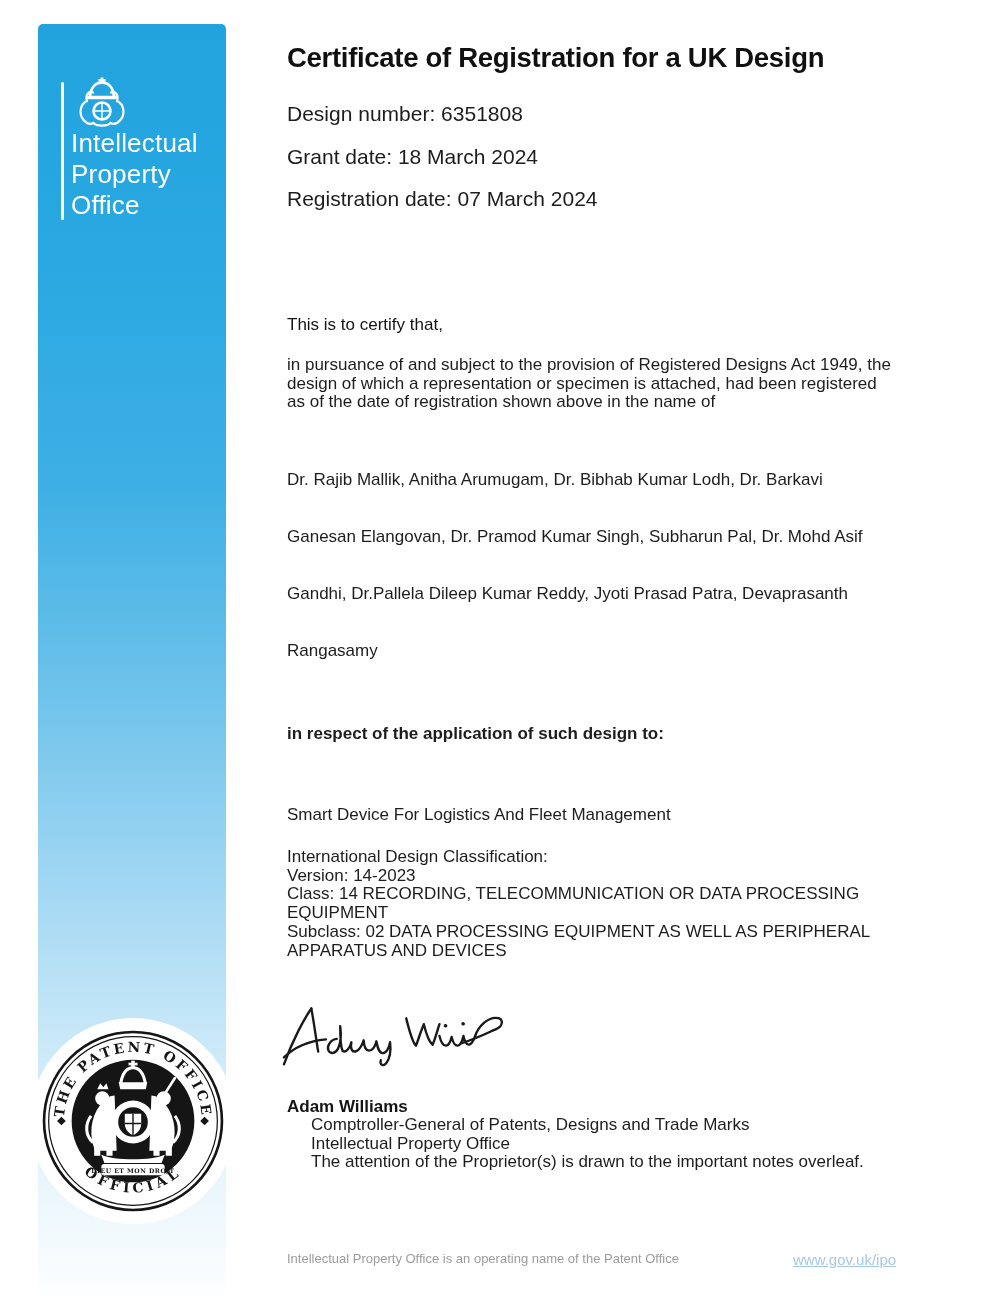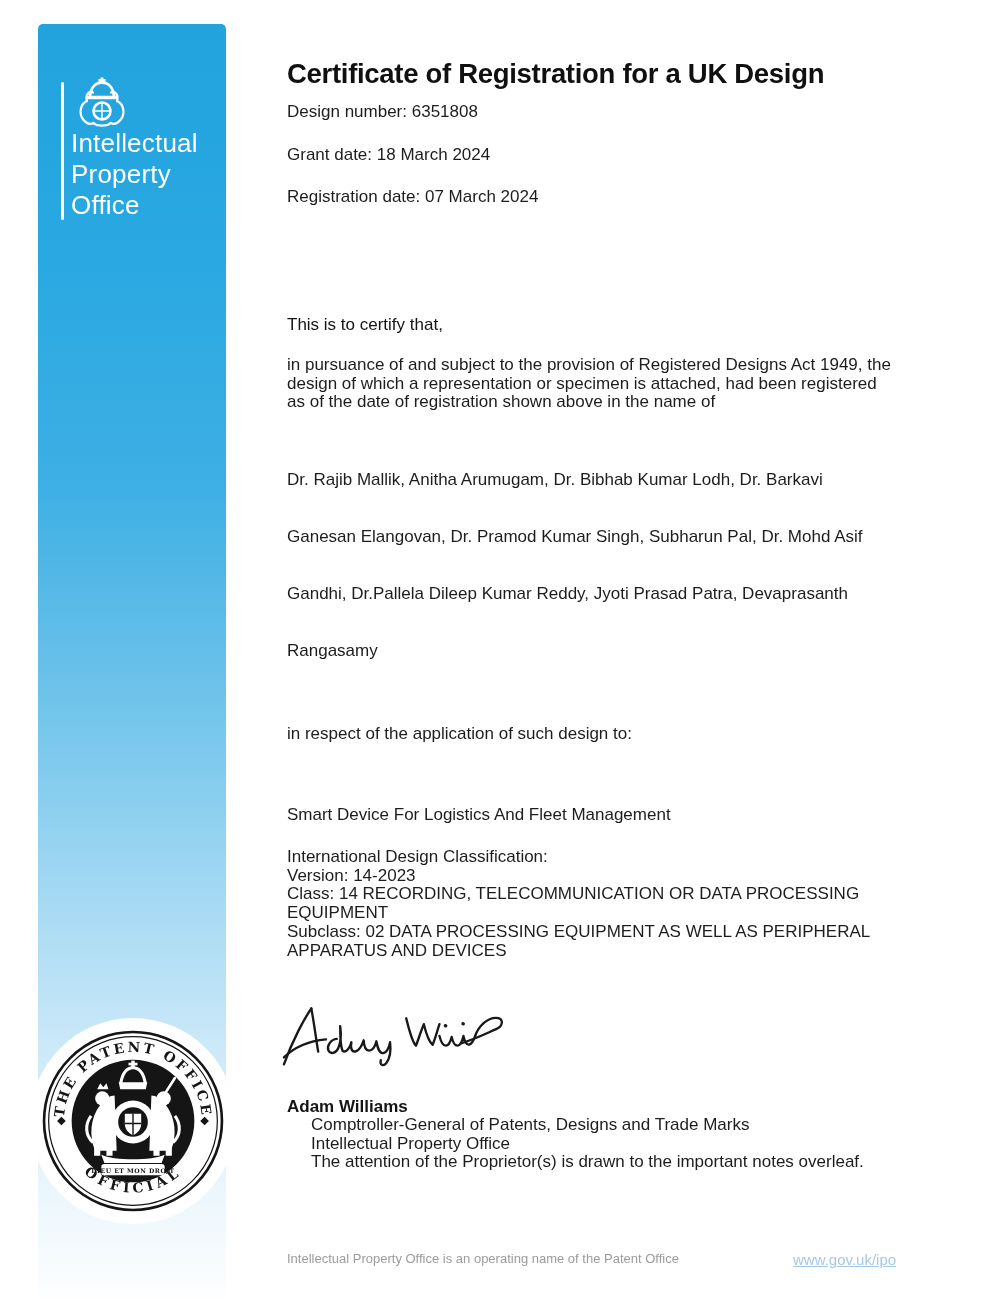--- a/index.html
+++ b/index.html
@@ -14,28 +14,28 @@
   .crest{position:absolute;left:38px;top:52px;}
   .logo-text{position:absolute;left:33px;top:104px;color:#fff;font-size:26px;line-height:31px;letter-spacing:.2px;}
 
   
   .seal-halo{position:absolute;left:-8px;top:994px;width:206px;height:206px;border-radius:50%;background:#fff;}
   .seal{position:absolute;left:4px;top:1006px;width:182px;height:182px;}
 
   
   .content{position:absolute;left:287px;top:0;width:680px;}
   .abs{position:absolute;left:0;white-space:nowrap;}
-  .title{top:40px;font-size:27.5px;font-weight:700;color:#101010;letter-spacing:-.3px;}
-  .meta{font-size:17px;}
+  .title{top:24px;font-size:27.5px;font-weight:700;color:#101010;letter-spacing:-.3px;}
+  .meta{font-size:21px;}
   .m1{top:102px}.m2{top:145px}.m3{top:187px}
   .certify{top:315px;font-size:17px;font-weight:400;color:#141414;}
   .para{top:356px;font-size:17px;line-height:18.7px;}
   .owner{font-size:17px;}
   .o0{top:470px}.o1{top:527px}.o2{top:584px}.o3{top:641px}
-  .respect{top:724px;font-size:17px;}
+  .respect{top:724px;font-size:17px;font-weight:bold;}
   .design-title{top:805px;font-size:17px;}
   .classification{top:848px;font-size:17px;line-height:18.7px;}
   .sig-image{top:996px;left:-6px;}
   .sig-name{top:1097px;font-size:17px;font-weight:700;color:#141414;}
   .sig-lines{top:1116px;font-size:17px;line-height:18.6px;margin-left:24px;}
   .footer-note{top:1251px;font-size:13px;color:#9c9c9c;}
   .footer-link{top:1251px;left:506px;font-size:15px;color:#a5c8e6;text-decoration:underline;cursor:pointer;}
 </style>
 </head>
 <body>

